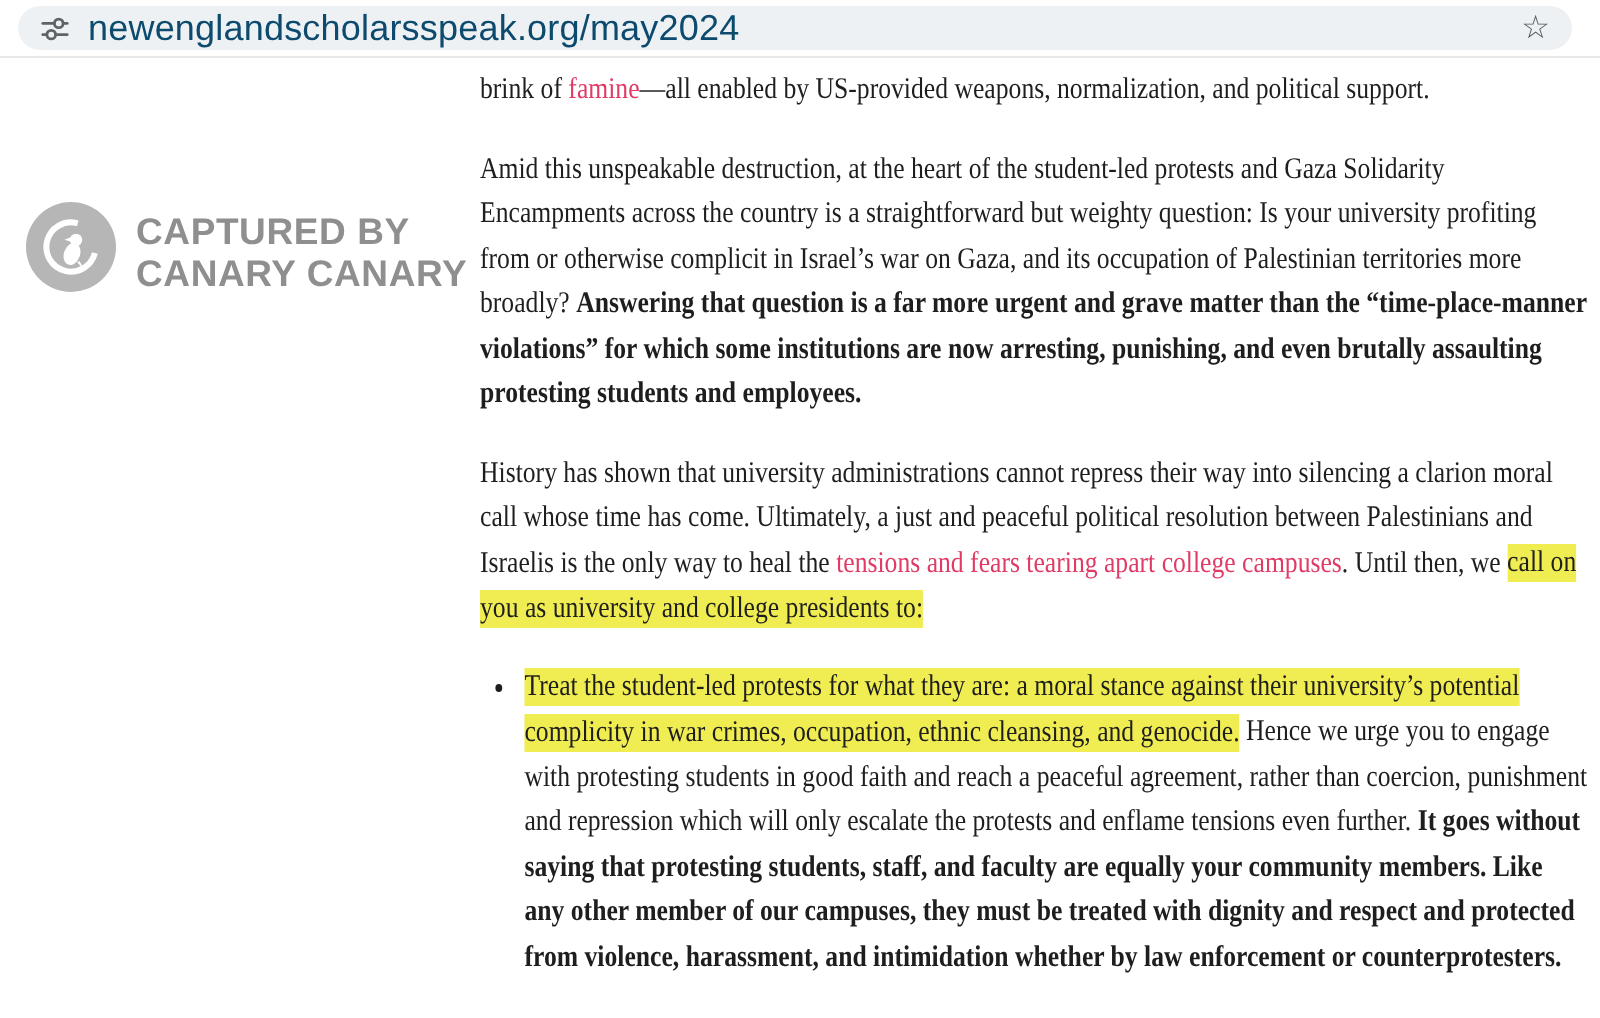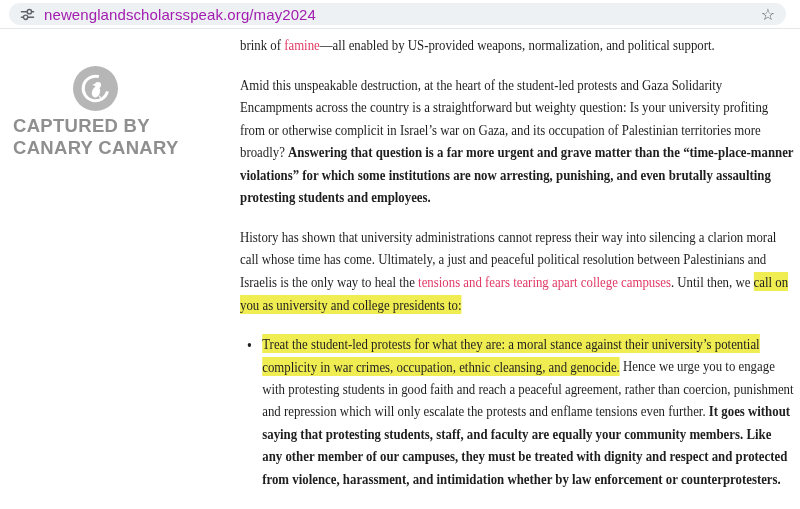--- a/index.html
+++ b/index.html
@@ -17,32 +17,32 @@
   
   .browser-bar{
     height:29px;background:#fff;border-bottom:1px solid #e5e7e9;
     display:flex;align-items:center;padding:0 14px 0 9px;
   }
   .omnibox{
     flex:1;height:22px;background:#eef1f4;border-radius:11px;
     display:flex;align-items:center;padding:0 11px;gap:9px;
   }
   .omnibox .url{
-    flex:1;font-size:15px;color:#a21caf;letter-spacing:.1px;
+    flex:1;font-size:18px;color:#0c4a6e;letter-spacing:.1px;
     white-space:nowrap;overflow:hidden;
   }
   .omnibox .star{
     color:#55595e;font-size:16px;line-height:1;padding-top:1px;cursor:pointer;
   }
   .tune-icon{display:flex;align-items:center;cursor:pointer;}
   
   .page{position:relative;height:480px;background:#fff;}
   .watermark{
-    position:absolute;left:13px;top:37px;
-    display:flex;align-items:center;gap:0;flex-direction:column;
+    position:absolute;left:13px;top:72px;
+    display:flex;align-items:center;gap:10px;
   }
   .wm-text{
     color:var(--watermark-gray);font-weight:700;font-size:18.5px;
     line-height:21.5px;letter-spacing:.3px;white-space:nowrap;
   }
   .article{
     position:absolute;left:240px;top:5px;width:648px;
     transform:scaleX(0.855);transform-origin:0 0;
     font-family:"Liberation Serif",serif;
     font-size:15px;line-height:22.5px;color:var(--body-text);

